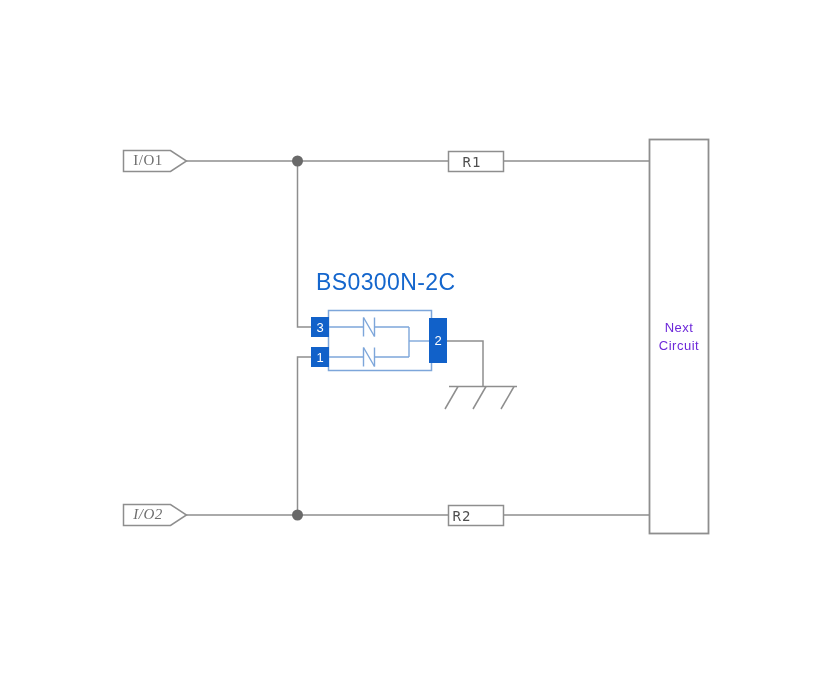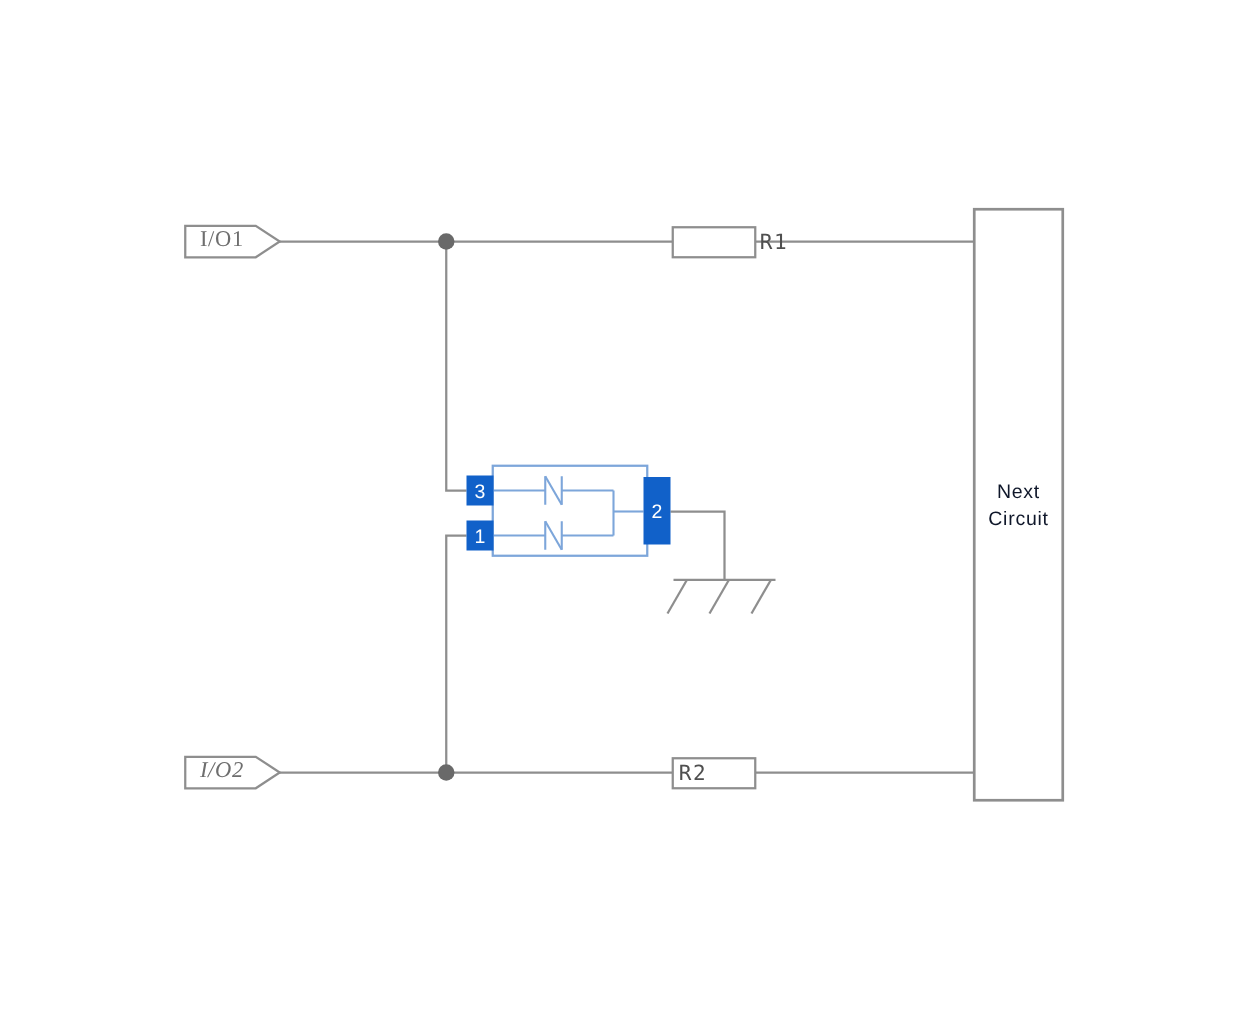--- a/index.html
+++ b/index.html
@@ -6,21 +6,21 @@
   body{width:832px;height:675px;overflow:hidden;font-family:"Liberation Sans",sans-serif;}
   .canvas{position:relative;width:832px;height:675px;background:#ffffff;}
   .layer{position:absolute;left:0;top:0;}
   .lbl{position:absolute;display:flex;align-items:center;justify-content:center;user-select:none;}
   .tag-label{font-family:"Liberation Serif","DejaVu Serif",serif;font-size:15px;color:#6e6e6e;letter-spacing:0.5px;}
   .res-label{font-family:"DejaVu Sans Mono","Liberation Mono",monospace;font-size:14px;color:#4f4f4f;letter-spacing:1px;}
   .pin-label{font-family:"Liberation Sans",sans-serif;font-size:13px;color:#ffffff;}
   .comp-title{position:absolute;left:316px;top:269px;font-family:"Liberation Sans",sans-serif;
               font-size:23px;color:#1466cd;letter-spacing:0.4px;white-space:nowrap;}
   .next-box-label{position:absolute;left:649px;top:319px;width:60px;text-align:center;
-                  font-size:13px;line-height:18px;color:#0f172a;letter-spacing:0.5px;}
+                  font-size:13px;line-height:18px;color:#6d28d9;letter-spacing:0.5px;}
 </style>
 </head>
 <body>
 
 <div class="canvas">
 
   <svg class="layer" width="832" height="675" viewBox="0 0 832 675">
 
     <g fill="none" stroke-width="1.5" stroke="#8e8e8e">
       <path d="M186,161 H649"></path>
@@ -73,23 +73,24 @@
     <g fill="#1161c9">
       <rect x="311" y="317" width="18" height="20"></rect>
       <rect x="311" y="347" width="18" height="20"></rect>
       <rect x="429" y="318" width="18" height="45"></rect>
     </g>
   </svg>
 
   <span class="lbl tag-label" style="left:124px;top:150px;width:48px;height:21px;">I/O1</span>
   <span class="lbl tag-label" style="left:124px;top:504px;width:48px;height:21px;font-style:italic;">I/O2</span>
 
-  <span class="lbl res-label" style="left:448px;top:151px;width:48px;height:21px;padding-left:44px;">R1</span>
+  <span class="lbl res-label" style="left:448px;top:151px;width:48px;height:21px;">R1</span>
   <span class="lbl res-label" style="left:434px;top:505px;width:56px;height:21px;">R2</span>
 
+  <span class="comp-title">BS0300N-2C</span>
 
   <span class="lbl pin-label" style="left:311px;top:317px;width:18px;height:20px;">3</span>
   <span class="lbl pin-label" style="left:311px;top:347px;width:18px;height:20px;">1</span>
   <span class="lbl pin-label" style="left:429px;top:318px;width:18px;height:45px;">2</span>
 
   <div class="next-box-label">
     <div>Next</div>
     <div>Circuit</div>
   </div>
 

